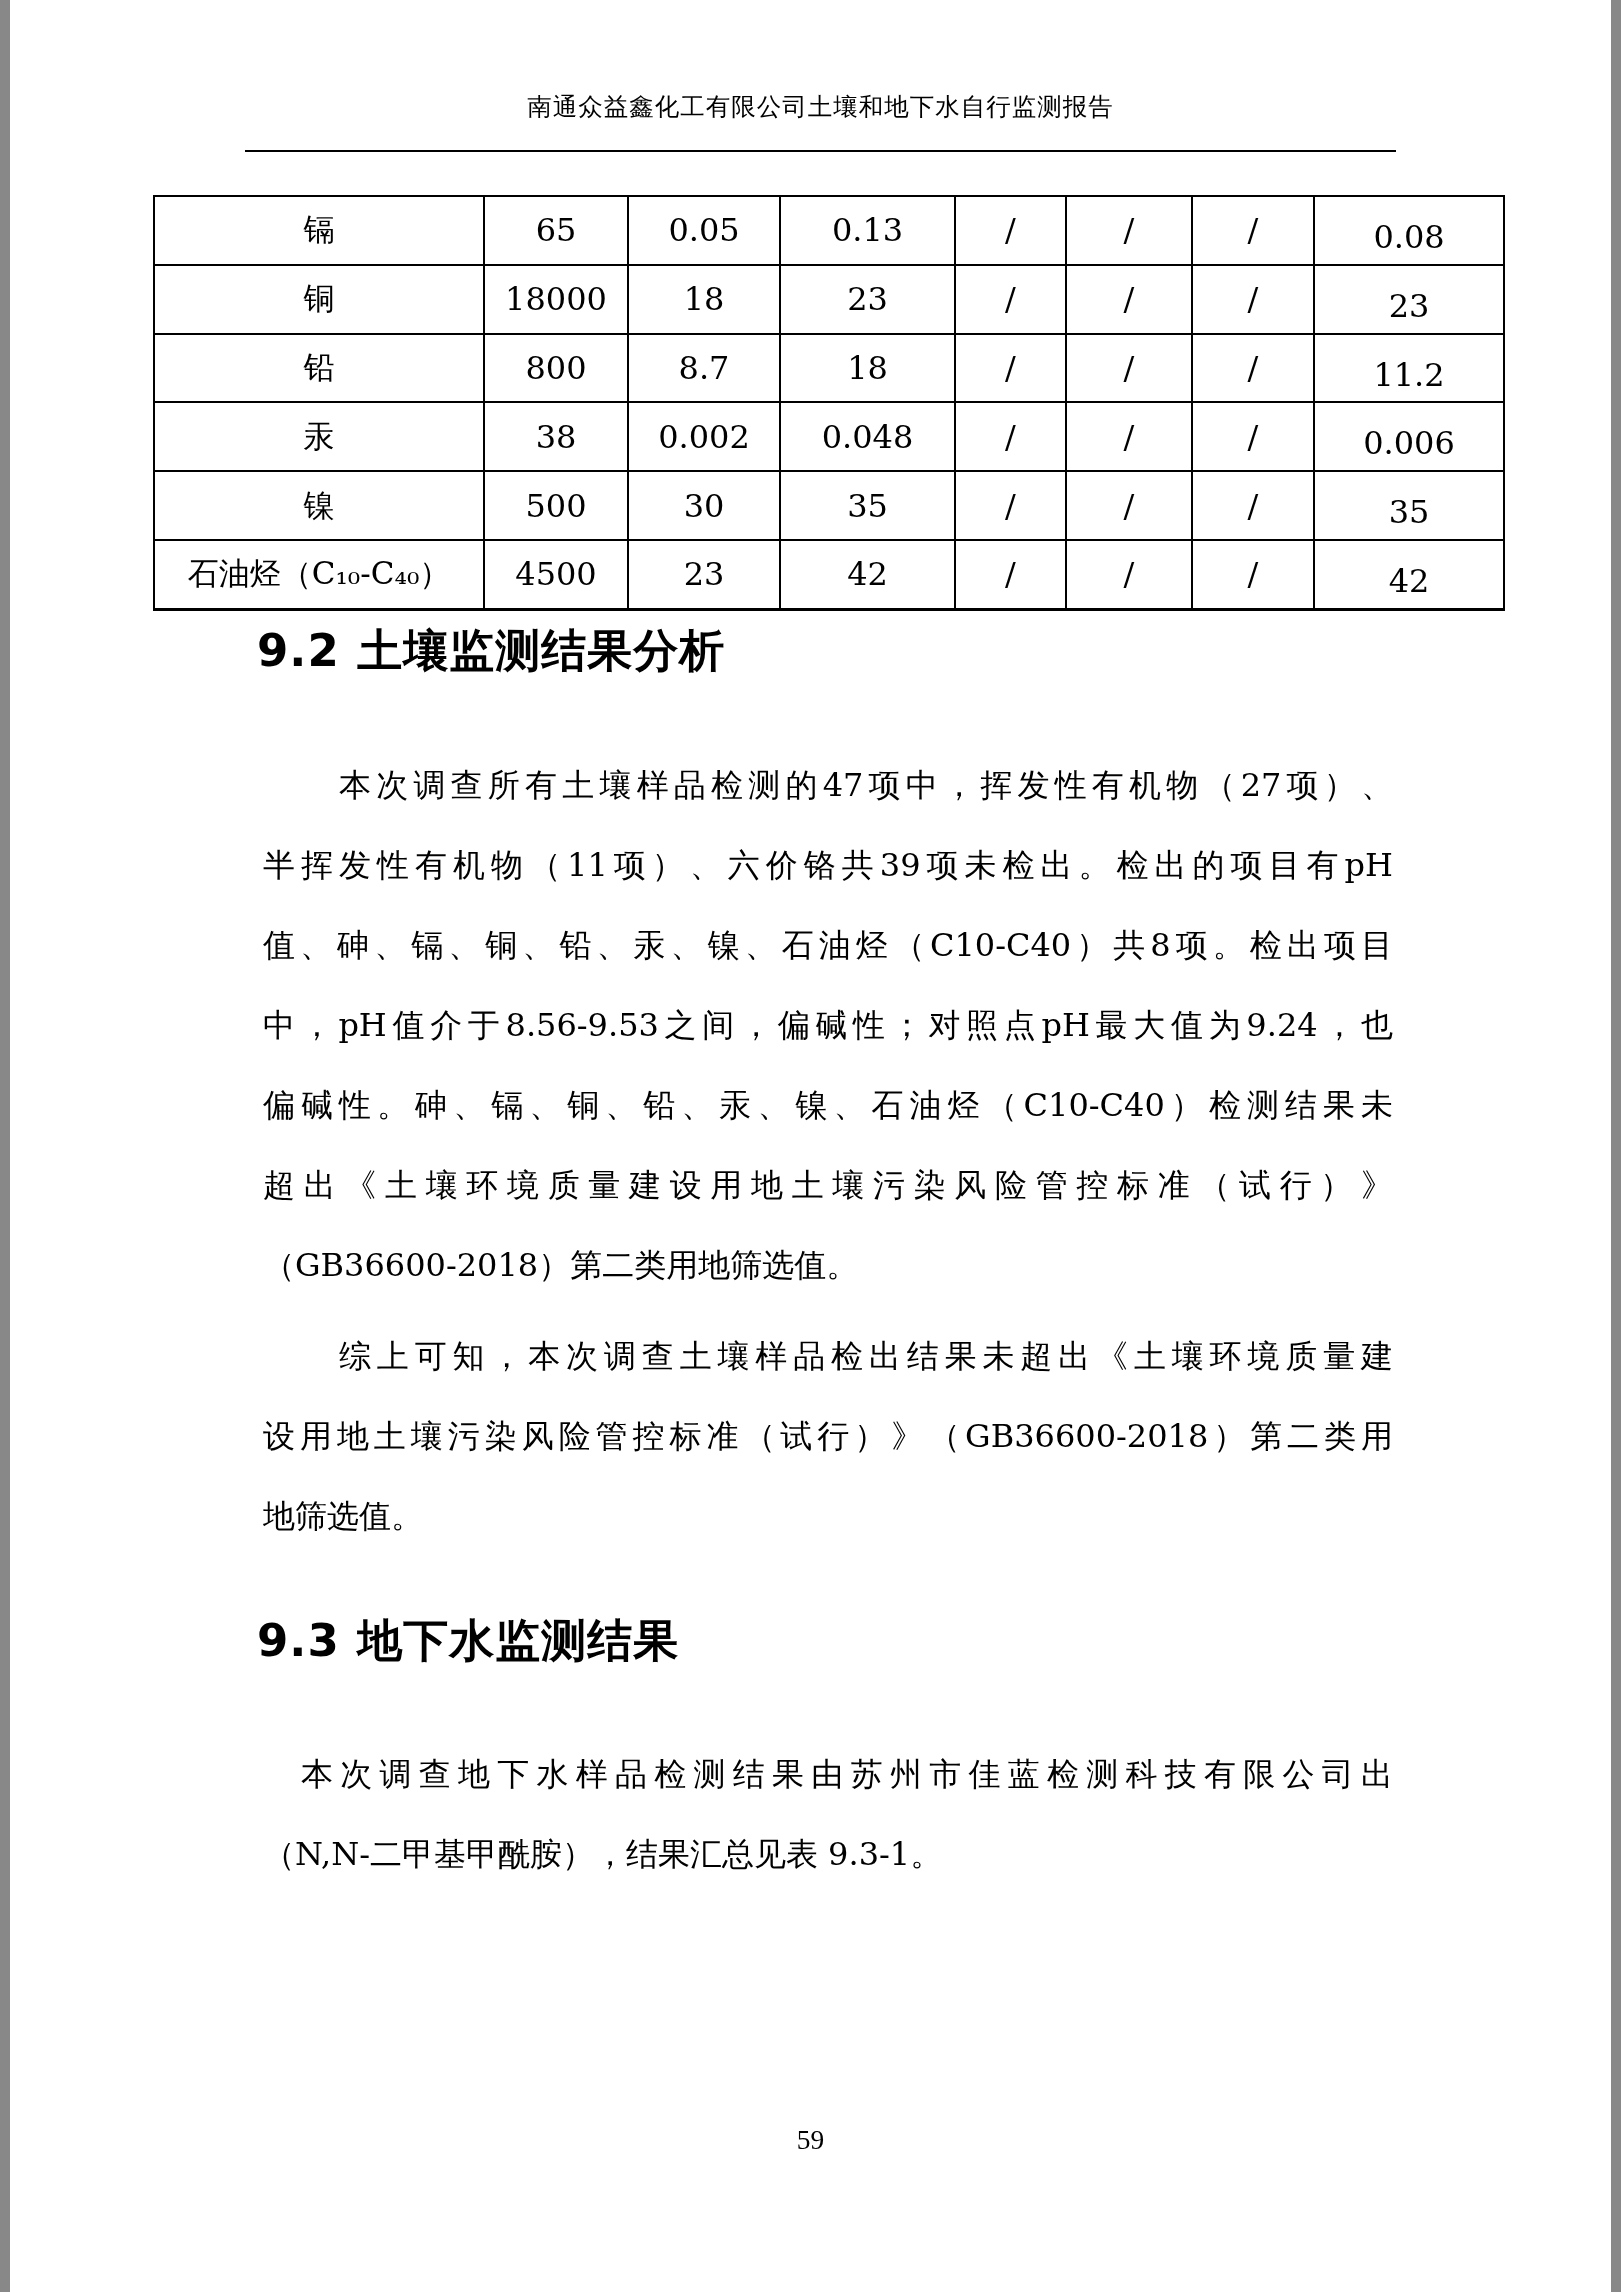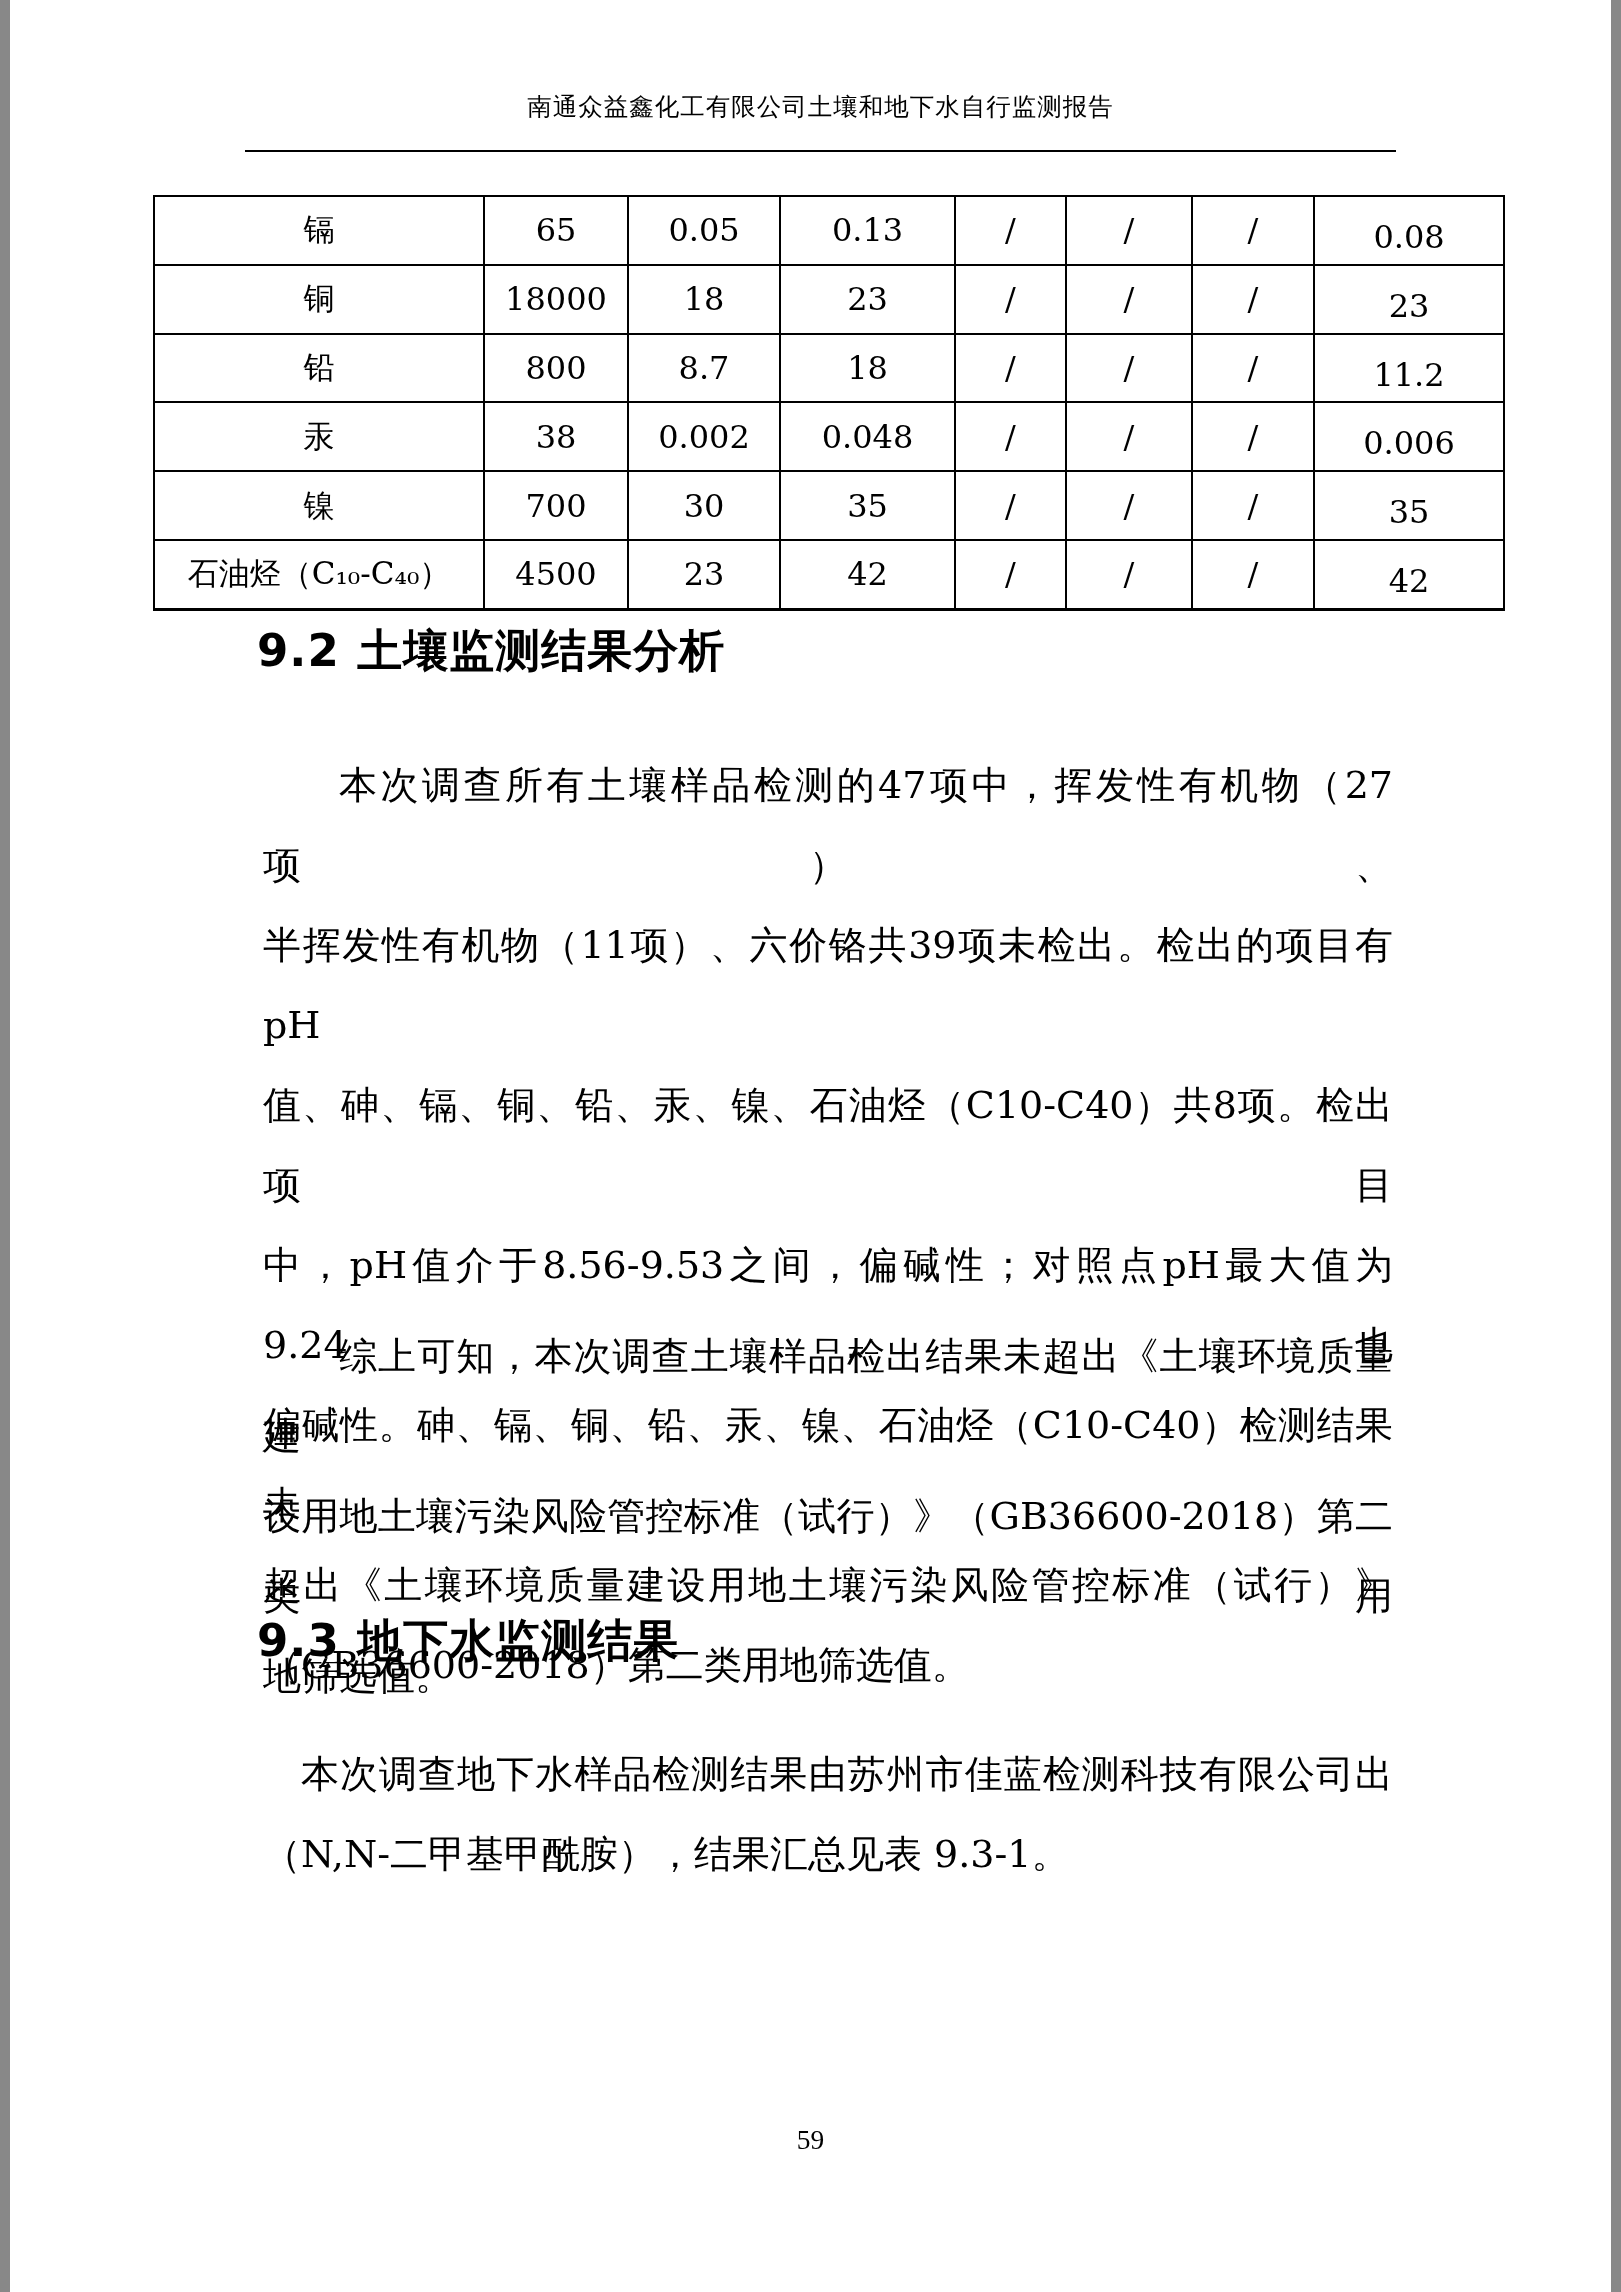--- a/index.html
+++ b/index.html
@@ -49,21 +49,21 @@
     font-size:45px; line-height:43px;
     letter-spacing:1px;
   }
   .heading-92 { top:629px; }
   .heading-93 { top:1619px; }
   .section-heading .sec-num { margin-right:17.6px; }
 
   
   .paragraph {
     position:absolute; left:253px; width:1130px;
-    font-size:38px; line-height:80px;
+    font-size:32px; line-height:80px;
   }
   .para-1 { top:745px; }
   .para-2 { top:1316px; }
   .para-3 { top:1734px; }
   .line { text-align:justify; text-align-last:justify; }
   .line.last { text-align-last:left; }
   .line.first { text-indent:76px; }
   .para-3 .line.first { text-indent:38px; }
 
   
@@ -130,21 +130,21 @@
           <td>38</td>
           <td>0.002</td>
           <td>0.048</td>
           <td>/</td>
           <td>/</td>
           <td>/</td>
           <td class="lastcol">0.006</td>
         </tr>
         <tr>
           <td class="param">镍</td>
-          <td>700</td>
+          <td>500</td>
           <td>30</td>
           <td>35</td>
           <td>/</td>
           <td>/</td>
           <td>/</td>
           <td class="lastcol">35</td>
         </tr>
         <tr>
           <td class="param">石油烃（C₁₀-C₄₀）</td>
           <td>4500</td>

